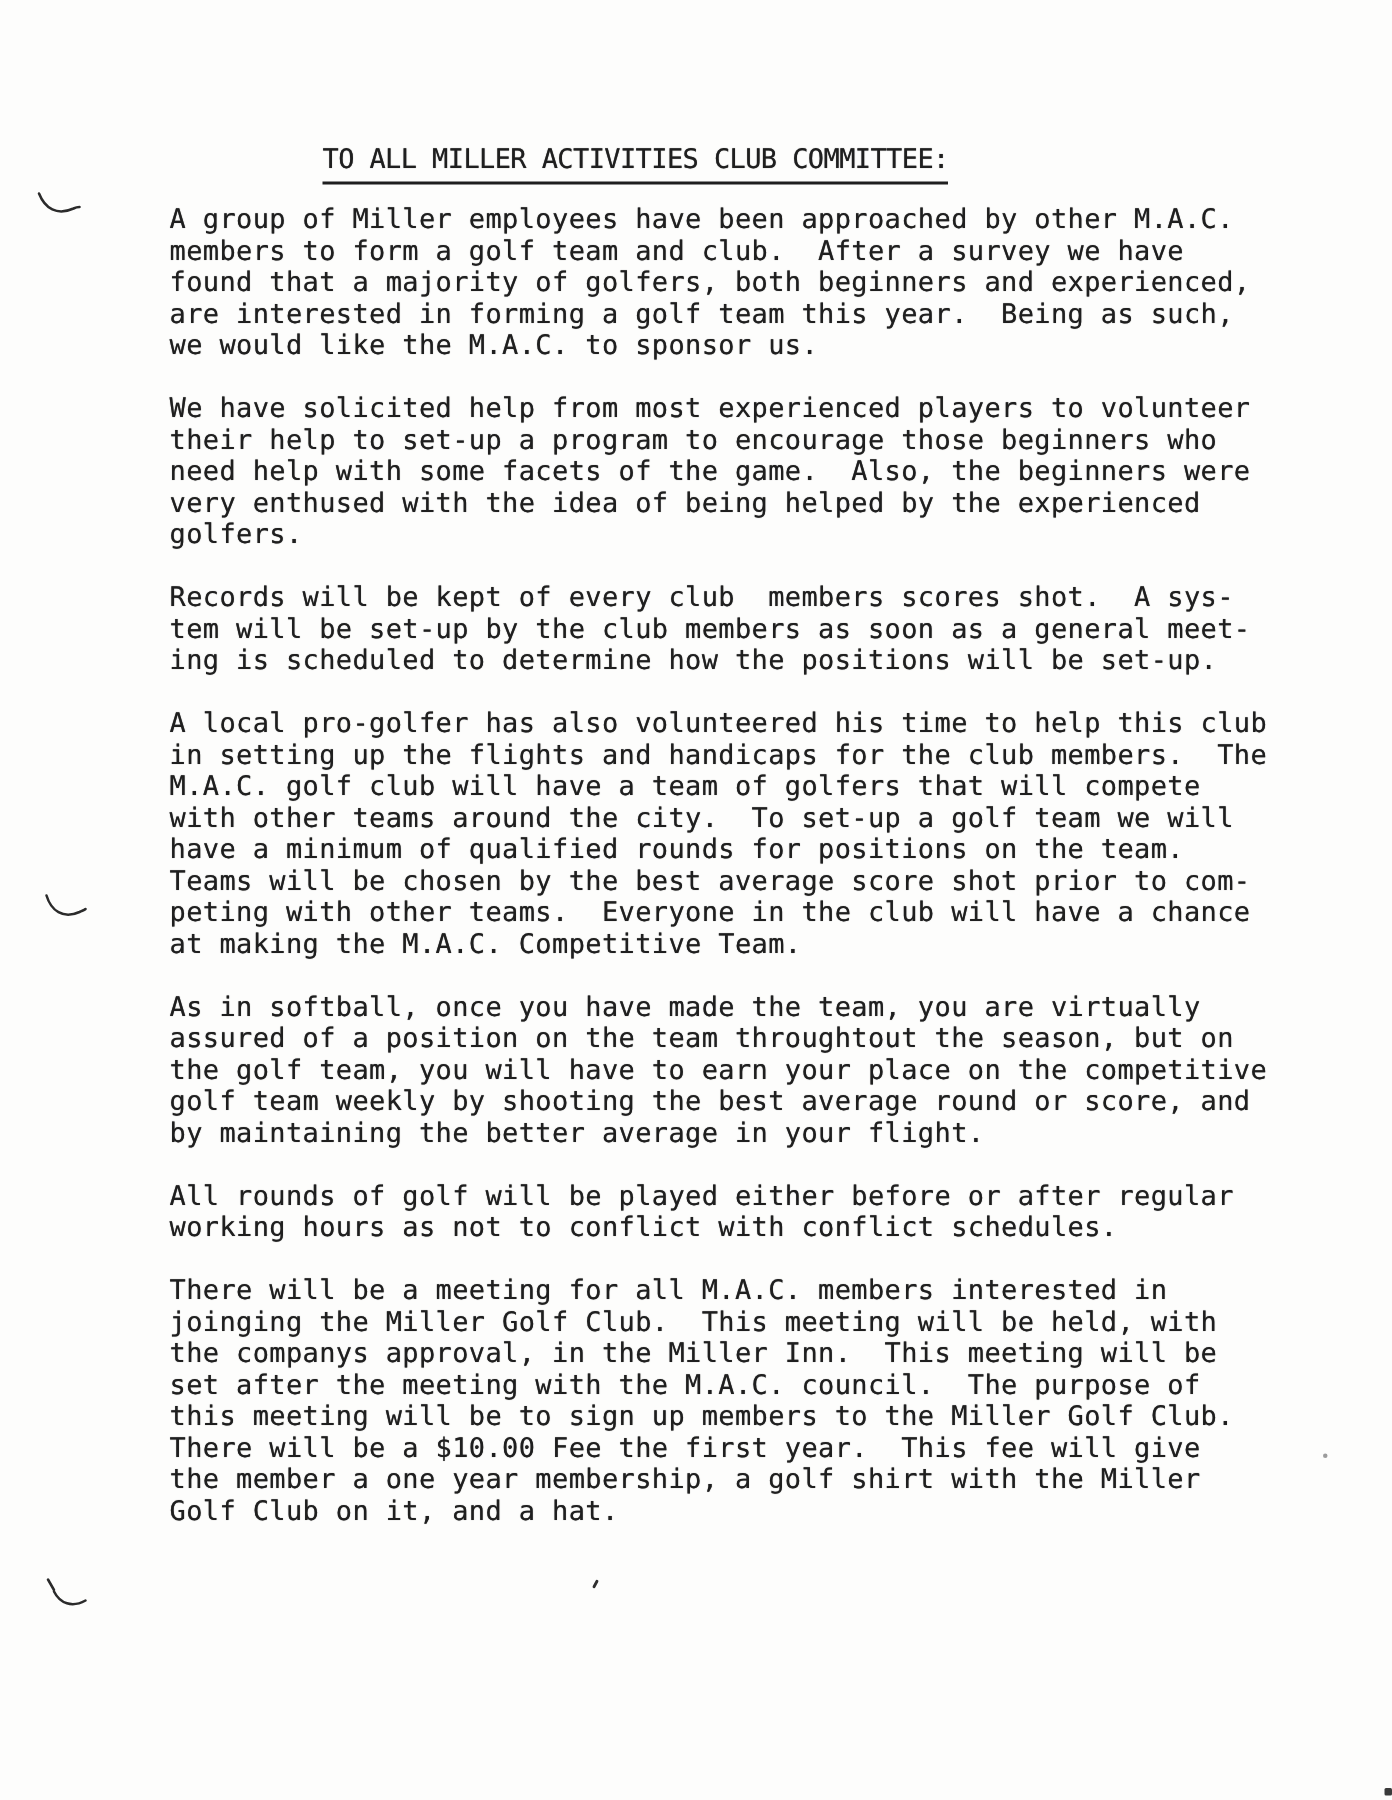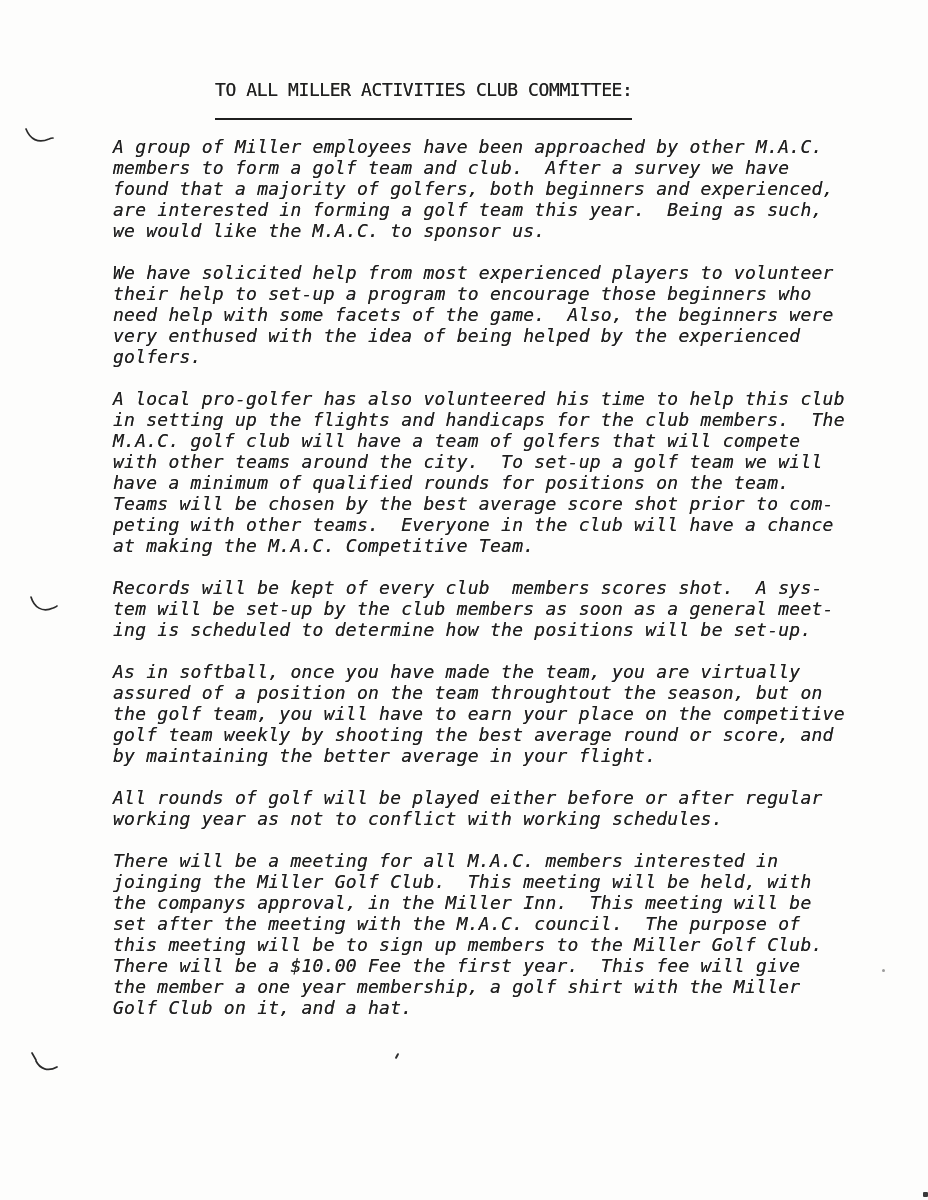--- a/index.html
+++ b/index.html
@@ -12,44 +12,43 @@
     position:relative;
     width:928px;height:1200px;
     margin:0 auto;
     background:var(--paper);
     overflow:hidden;
     font-family:"DejaVu Sans Mono","Liberation Mono",monospace;
     color:var(--ink);
   }
   .memo-title{
     position:absolute;
-    left:215px;top:79px;
+    left:215px;top:96px;
     margin:0;
     font-size:18px;
     font-weight:normal;
     letter-spacing:-0.4px;
     line-height:21px;
     white-space:pre;
-    padding-bottom:18px;
+    padding-bottom:4px;
     border-bottom:2px solid var(--ink);
     text-shadow:0 0 0.5px rgba(20,20,20,0.75);
   }
   .memo-body{
     position:absolute;
     left:113px;top:136px;
     width:780px;
   }
   .para{
     margin:0 0 21px 0;
     font-size:18px;
     line-height:21px;
     letter-spacing:0.25px;
     white-space:pre;
     text-shadow:0 0 0.5px rgba(20,20,20,0.75);
-    font-style:italic;
   }
   .margin-mark{position:absolute;}
   .margin-mark path{fill:none;stroke:var(--mark);stroke-width:1.7;stroke-linecap:round;}
   .mark-1{left:24px;top:126px;}
   .mark-2{left:29px;top:594px;}
   .mark-3{left:28px;top:1049px;}
   .speck{position:absolute;display:block;}
   .speck-1{left:882px;top:969px;width:3px;height:3px;background:#9c9c9c;border-radius:50%;}
   .speck-2{left:923px;top:1192px;width:5px;height:5px;background:#3a3a3a;border-radius:1px;}
   .speck-3{left:396px;top:1053px;width:2px;height:6px;background:#2f2f2f;border-radius:1px;transform:rotate(28deg);}
@@ -78,38 +77,38 @@
     <p class="para">A group of Miller employees have been approached by other M.A.C.
 members to form a golf team and club.  After a survey we have
 found that a majority of golfers, both beginners and experienced,
 are interested in forming a golf team this year.  Being as such,
 we would like the M.A.C. to sponsor us.</p>
     <p class="para">We have solicited help from most experienced players to volunteer
 their help to set-up a program to encourage those beginners who
 need help with some facets of the game.  Also, the beginners were
 very enthused with the idea of being helped by the experienced
 golfers.</p>
+    <p class="para">Records will be kept of every club  members scores shot.  A sys-
+tem will be set-up by the club members as soon as a general meet-
+ing is scheduled to determine how the positions will be set-up.</p>
     <p class="para">A local pro-golfer has also volunteered his time to help this club
 in setting up the flights and handicaps for the club members.  The
 M.A.C. golf club will have a team of golfers that will compete
 with other teams around the city.  To set-up a golf team we will
 have a minimum of qualified rounds for positions on the team.
 Teams will be chosen by the best average score shot prior to com-
 peting with other teams.  Everyone in the club will have a chance
 at making the M.A.C. Competitive Team.</p>
-    <p class="para">Records will be kept of every club  members scores shot.  A sys-
-tem will be set-up by the club members as soon as a general meet-
-ing is scheduled to determine how the positions will be set-up.</p>
     <p class="para">As in softball, once you have made the team, you are virtually
 assured of a position on the team throughtout the season, but on
 the golf team, you will have to earn your place on the competitive
 golf team weekly by shooting the best average round or score, and
 by maintaining the better average in your flight.</p>
     <p class="para">All rounds of golf will be played either before or after regular
-working year as not to conflict with working schedules.</p>
+working hours as not to conflict with conflict schedules.</p>
     <p class="para">There will be a meeting for all M.A.C. members interested in
 joinging the Miller Golf Club.  This meeting will be held, with
 the companys approval, in the Miller Inn.  This meeting will be
 set after the meeting with the M.A.C. council.  The purpose of
 this meeting will be to sign up members to the Miller Golf Club.
 There will be a $10.00 Fee the first year.  This fee will give
 the member a one year membership, a golf shirt with the Miller
 Golf Club on it, and a hat.</p>
   </div>
 

